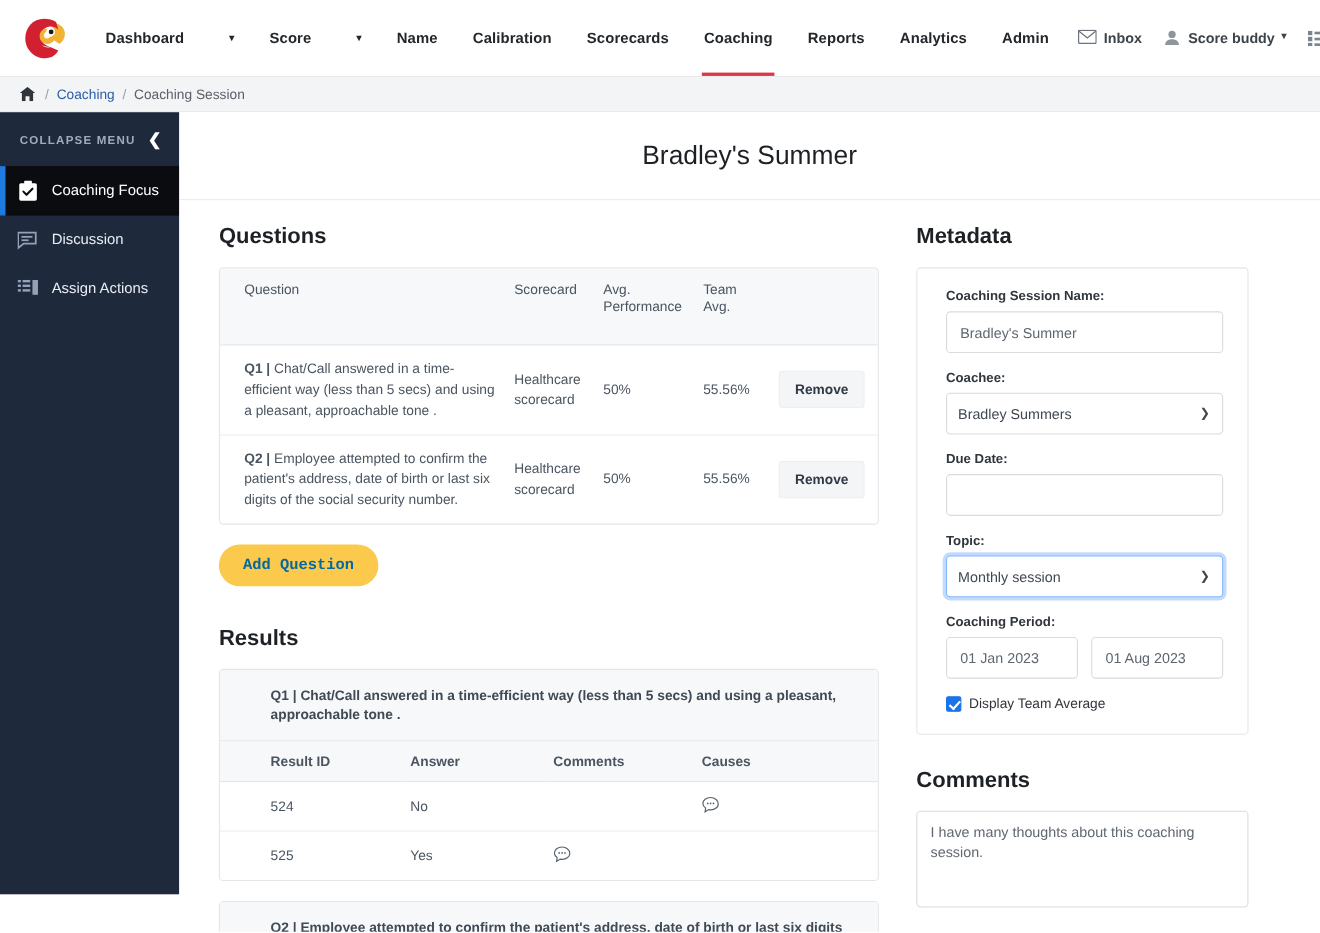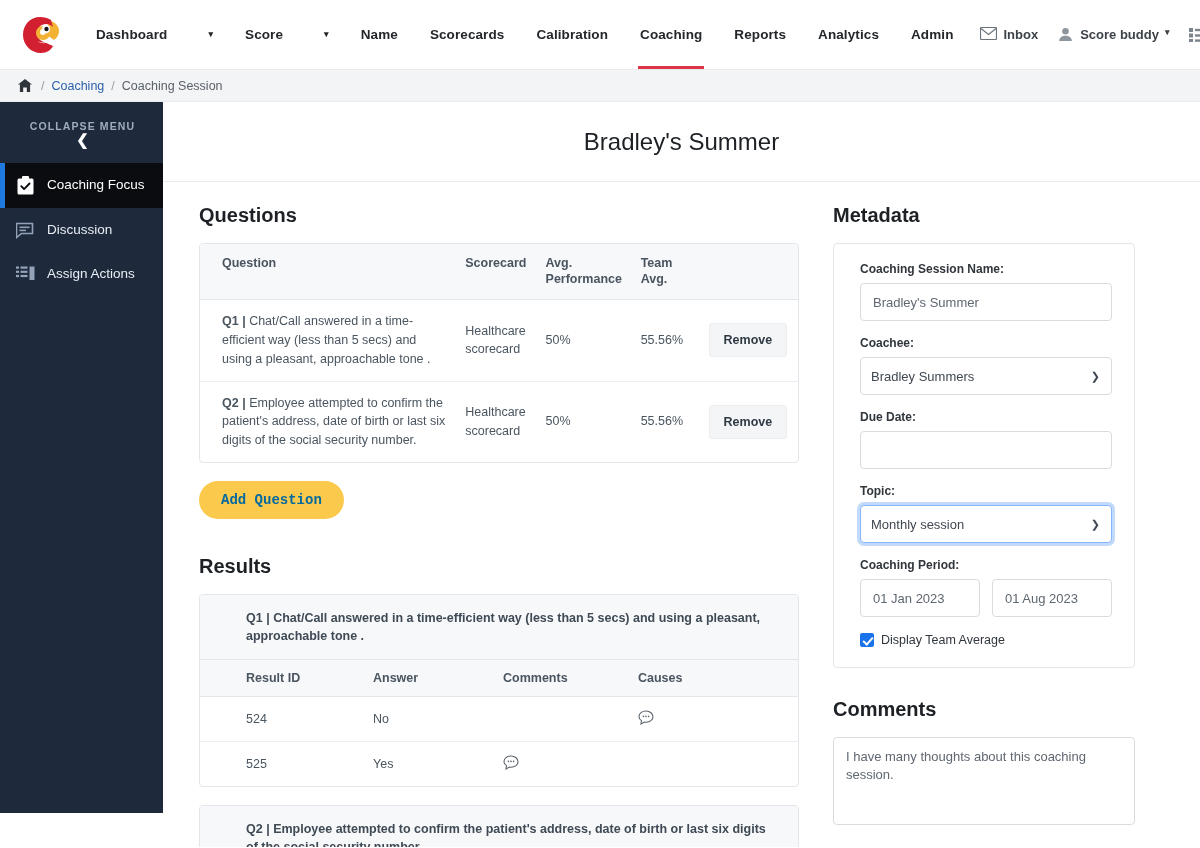--- a/index.html
+++ b/index.html
@@ -88,21 +88,20 @@
     background: #1e293b;
     color: #fff;
     height: 711px;
     padding-top: 0;
     overflow: hidden;
   }
   .collapse-row {
     display: flex; align-items: center; justify-content: space-between;
     padding: 18px 16px 16px 18px;
     cursor: pointer;
-    flex-direction: column;
   }
   .collapse-label {
     font-size: 10.5px; font-weight: bold; letter-spacing: 1.1px;
     color: #9facc0; text-transform: uppercase;
   }
   .collapse-chev { color: #fff; font-size: 15px; font-weight: bold; line-height: 1; }
 
   .side-item {
     display: flex; align-items: center;
     padding: 13px 14px 13px 14px;
@@ -159,23 +158,23 @@
   
   .card {
     border: 1px solid #e3e6ea;
     border-radius: 4px;
     overflow: hidden;
     background: #fff;
   }
   table { width: 100%; border-collapse: collapse; }
   .q-table thead th {
     background: #f7f8fa;
-    font-size: 12.5px; font-weight: bold; color: #4a5560;
+    font-size: 12.5px; font-weight: normal; color: #4a5560;
     text-align: left;
-    padding: 12px 8px 12px 8px;
+    padding: 12px 8px 26px 8px;
     vertical-align: top;
     border-bottom: 1px solid #e3e6ea;
     line-height: 1.25;
   }
   .q-table thead th:first-child { padding-left: 22px; }
   .q-table tbody td {
     padding: 12px 8px;
     font-size: 12.5px;
     color: #4a5560;
     border-bottom: 1px solid #eceef1;
@@ -345,24 +344,24 @@
       <span class="caret">▾</span>
     </div>
     <div class="nav-link">
       <span>Score</span>
       <span class="caret">▾</span>
     </div>
     <div class="nav-link">
       <span>Name</span>
     </div>
     <div class="nav-link">
+      <span>Calibration</span>
+    </div>
+    <div class="nav-link">
       <span>Scorecards</span>
-    </div>
-    <div class="nav-link">
-      <span>Calibration</span>
     </div>
     <div class="nav-link active">
       <span>Coaching</span>
     </div>
     <div class="nav-link">
       <span>Reports</span>
     </div>
     <div class="nav-link">
       <span>Analytics</span>
     </div>

